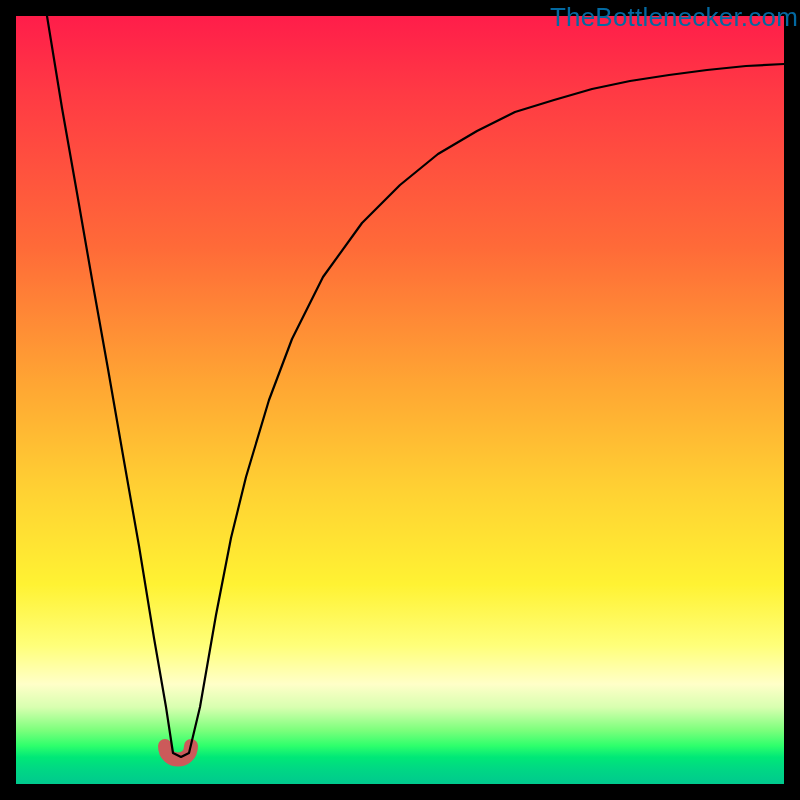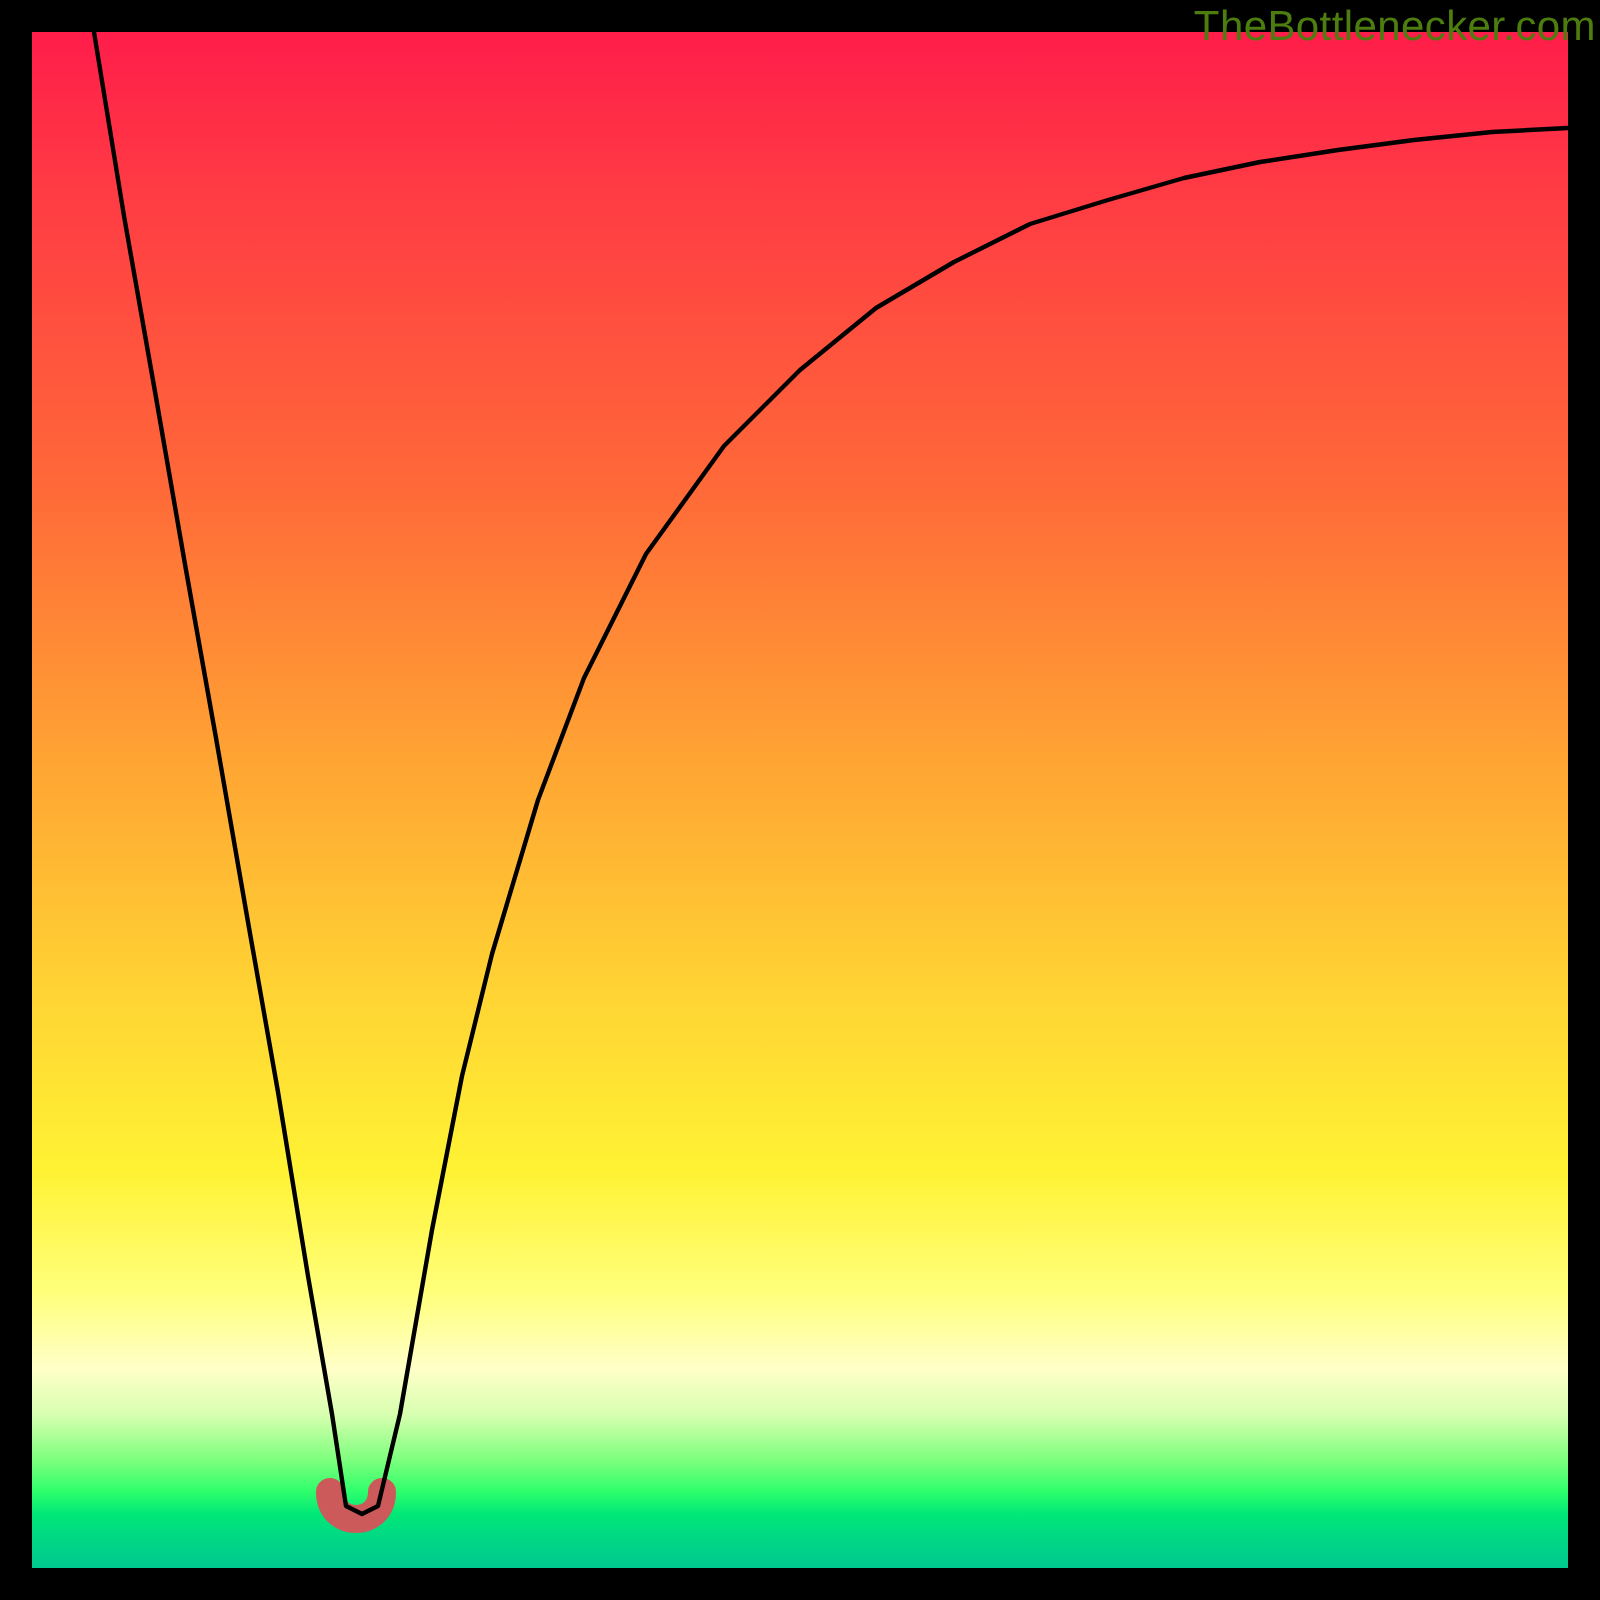--- a/index.html
+++ b/index.html
@@ -48,22 +48,22 @@
     position: absolute;
     left: 0;
     top: 0;
     width: 768px;
     height: 768px;
   }
   .watermark {
     position: absolute;
     top: 2px;
     right: 2px;
-    color: #4d7c0f;
-    font-size: 21px;
+    color: #0369a1;
+    font-size: 26px;
     font-weight: 500;
     letter-spacing: 0.2px;
     user-select: none;
   }
 </style>
 </head>
 <body>
 
 <div class="frame">
   <div class="plot-bg"></div>

